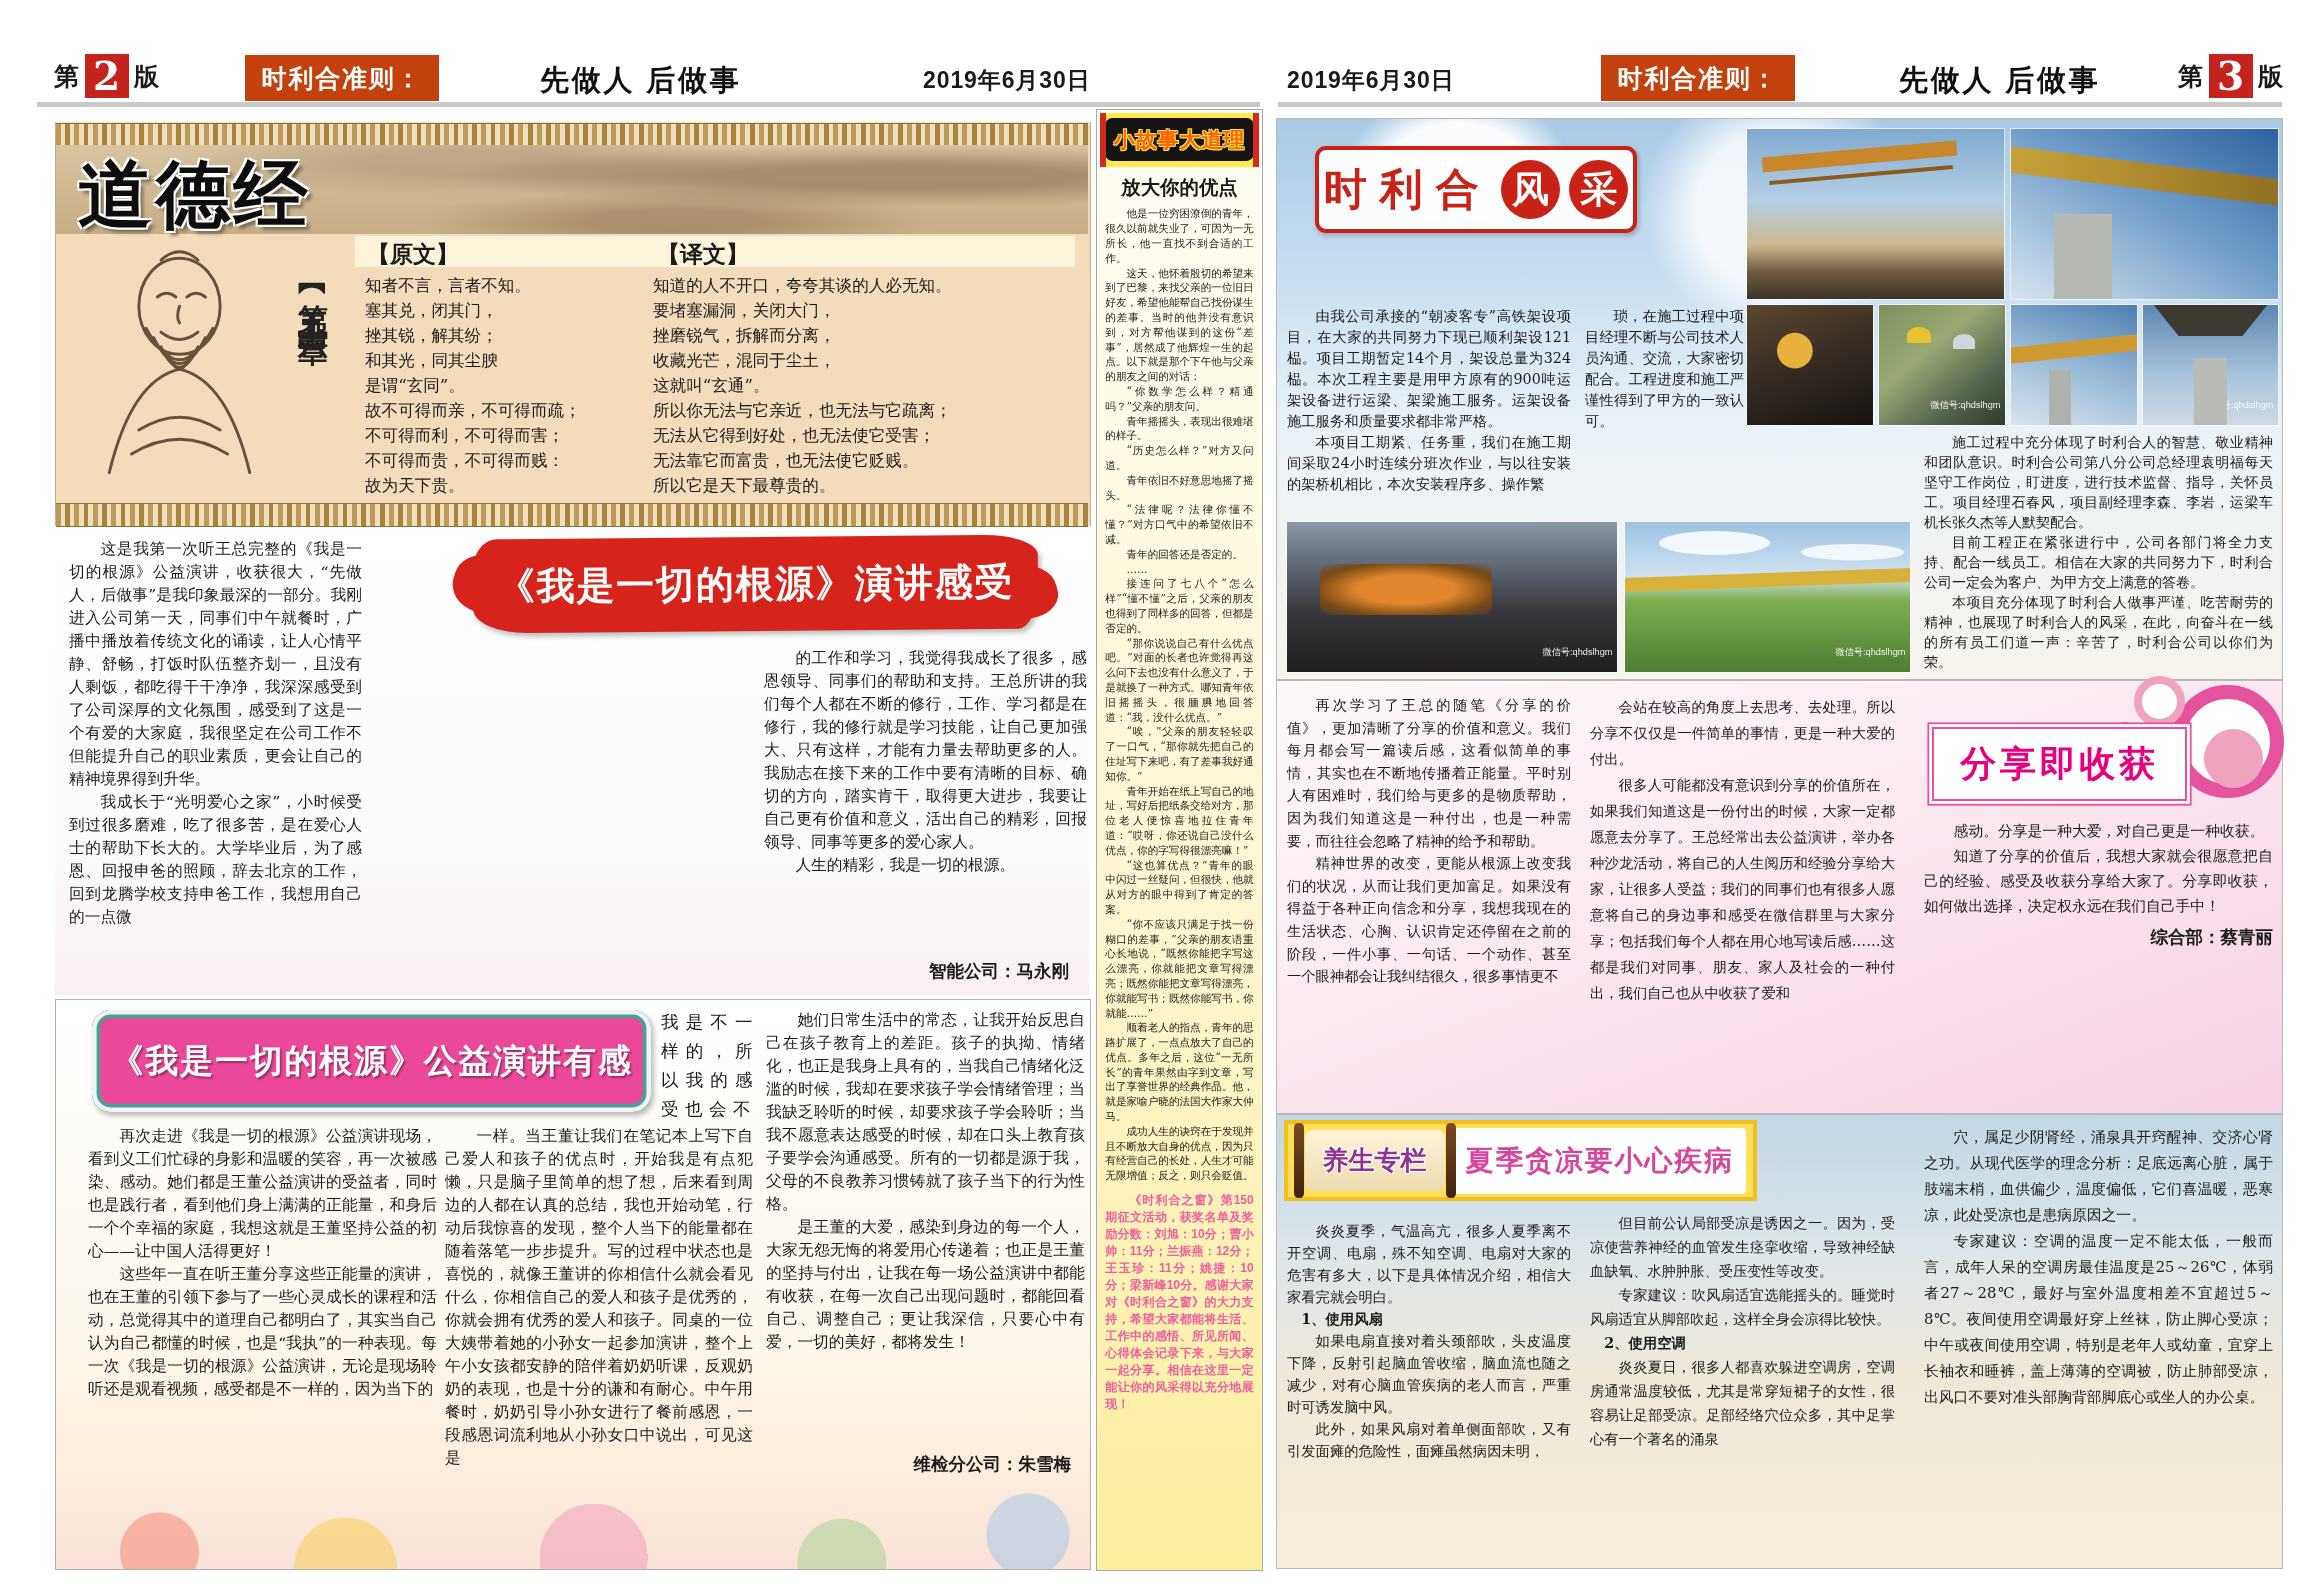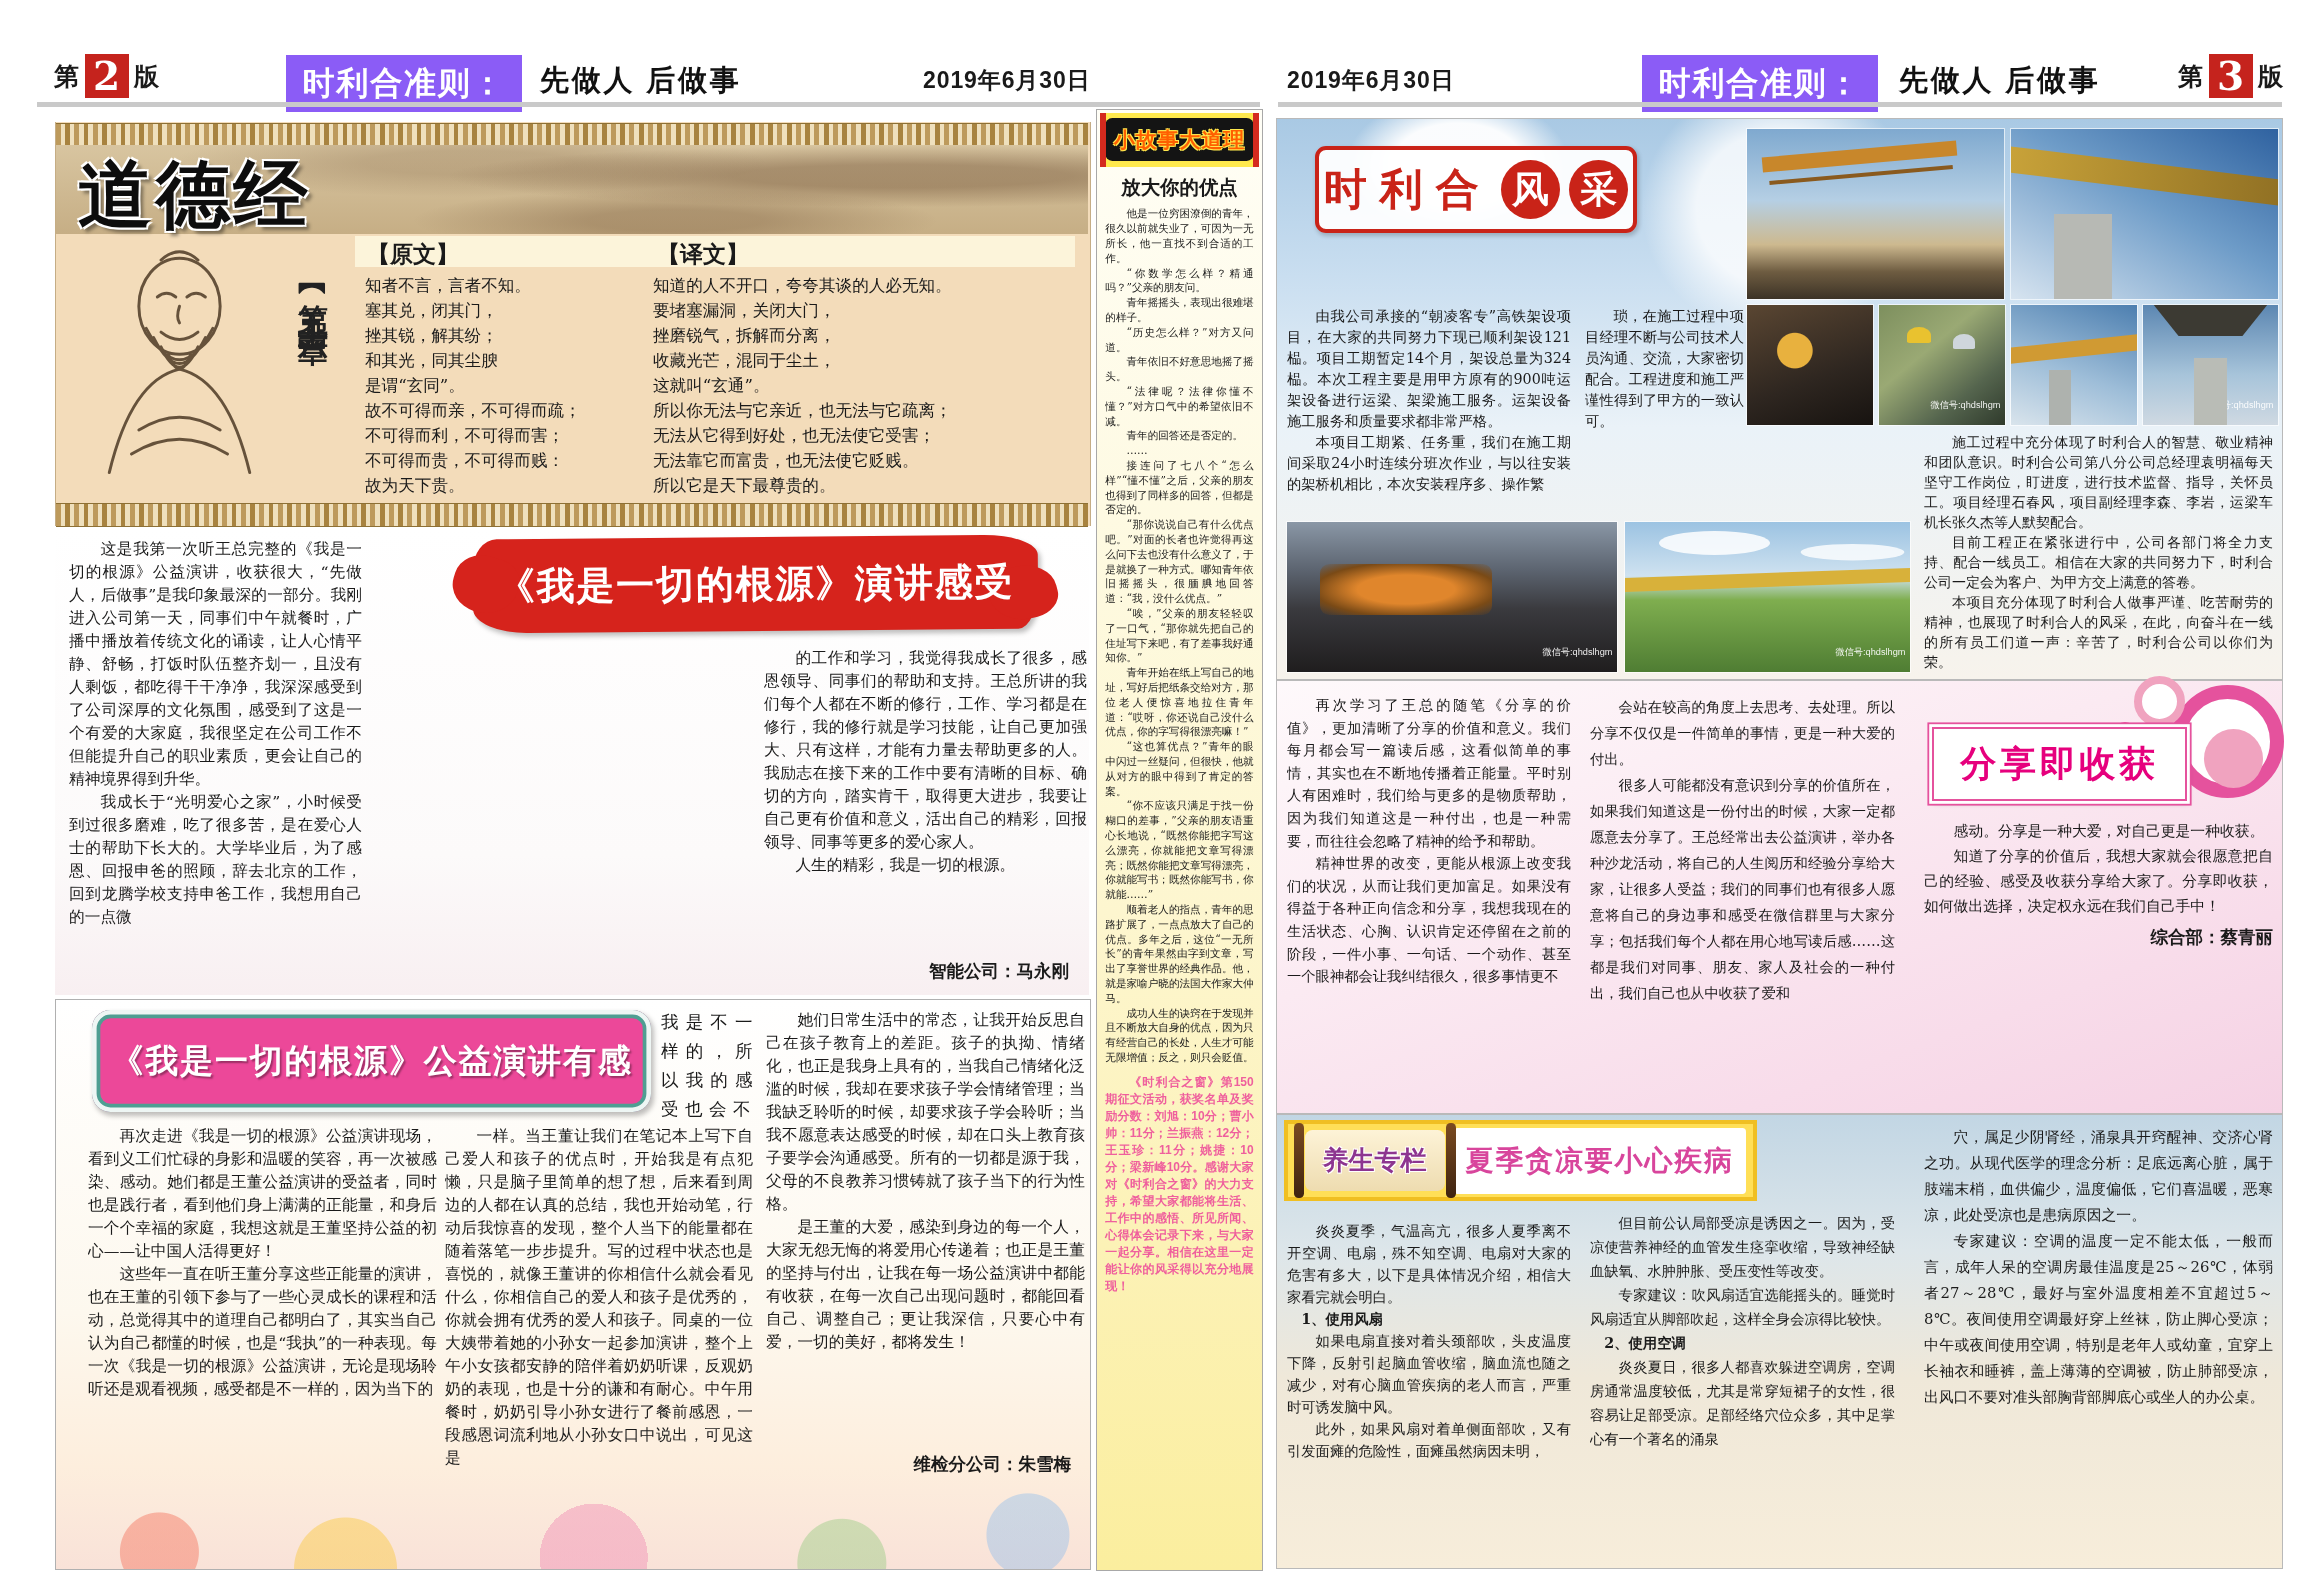--- a/index.html
+++ b/index.html
@@ -6,21 +6,21 @@
   #canvas{position:relative;width:2321px;height:1586px;background:#fff;overflow:hidden;
           font-family:"Liberation Sans",sans-serif;color:#1a1a1a;}
   .abs{position:absolute;}
   .ser{font-family:"DejaVu Serif","Liberation Serif",serif;}
 
   
   .hdr-date{font-weight:bold;font-size:23px;letter-spacing:0.9px;}
   .pageno-wrap{display:flex;align-items:center;gap:5.5px;font-weight:bold;font-size:25px;}
   .pageno-box{display:inline-flex;align-items:center;justify-content:center;width:44px;height:44px;
               background:#c5231d;color:#fff;font-size:39px;font-weight:bold;font-family:"DejaVu Serif",serif;}
-  .motto-box{background:#8b5cf6;color:#fff;font-weight:bold;font-size:32px;padding:6.5px 16.6px;letter-spacing:1.8px;margin-left:41px;}
+  .motto-box{background:#c2410c;color:#fff;font-weight:bold;font-size:25px;padding:6.5px 16.6px;letter-spacing:1.8px;}
   .motto-txt{font-weight:bold;font-size:29px;letter-spacing:2.8px;color:#111;}
   .hdr-rule{height:4.6px;background:#c9c9c9;}
 
   
   .para{margin:0;text-indent:2em;text-align:justify;}
   .subhead{font-weight:bold;text-indent:1em;}
   .sig{font-weight:bold;text-align:right;margin-top:7.4px;text-indent:0;}
   .col17 .para{font-size:15.7px;line-height:23px;}
   .ln{font-size:16.6px;line-height:25px;white-space:nowrap;}
 
@@ -233,20 +233,21 @@
 
   <div class="abs story" style="left:1096px;top:109px;width:165px;height:1460px;overflow:hidden;">
     <div class="story-band">
       <div class="story-head">
         <span>小故事大道理</span>
       </div>
     </div>
     <div class="story-title">放大你的优点</div>
     <div class="story-body ser">
         <p class="para">他是一位穷困潦倒的青年，很久以前就失业了，可因为一无所长，他一直找不到合适的工作。</p>
+        <p class="para">这天，他怀着殷切的希望来到了巴黎，来找父亲的一位旧日好友，希望他能帮自己找份谋生的差事。当时的他并没有意识到，对方帮他谋到的这份“差事”，居然成了他辉煌一生的起点。以下就是那个下午他与父亲的朋友之间的对话：</p>
         <p class="para">“你数学怎么样？精通吗？”父亲的朋友问。</p>
         <p class="para">青年摇摇头，表现出很难堪的样子。</p>
         <p class="para">“历史怎么样？”对方又问道。</p>
         <p class="para">青年依旧不好意思地摇了摇头。</p>
         <p class="para">“法律呢？法律你懂不懂？”对方口气中的希望依旧不减。</p>
         <p class="para">青年的回答还是否定的。</p>
         <p class="para">……</p>
         <p class="para">接连问了七八个“怎么样”“懂不懂”之后，父亲的朋友也得到了同样多的回答，但都是否定的。</p>
         <p class="para">“那你说说自己有什么优点吧。”对面的长者也许觉得再这么问下去也没有什么意义了，于是就换了一种方式。哪知青年依旧摇摇头，很腼腆地回答道：“我，没什么优点。”</p>
         <p class="para">“唉，”父亲的朋友轻轻叹了一口气，“那你就先把自己的住址写下来吧，有了差事我好通知你。”</p>

